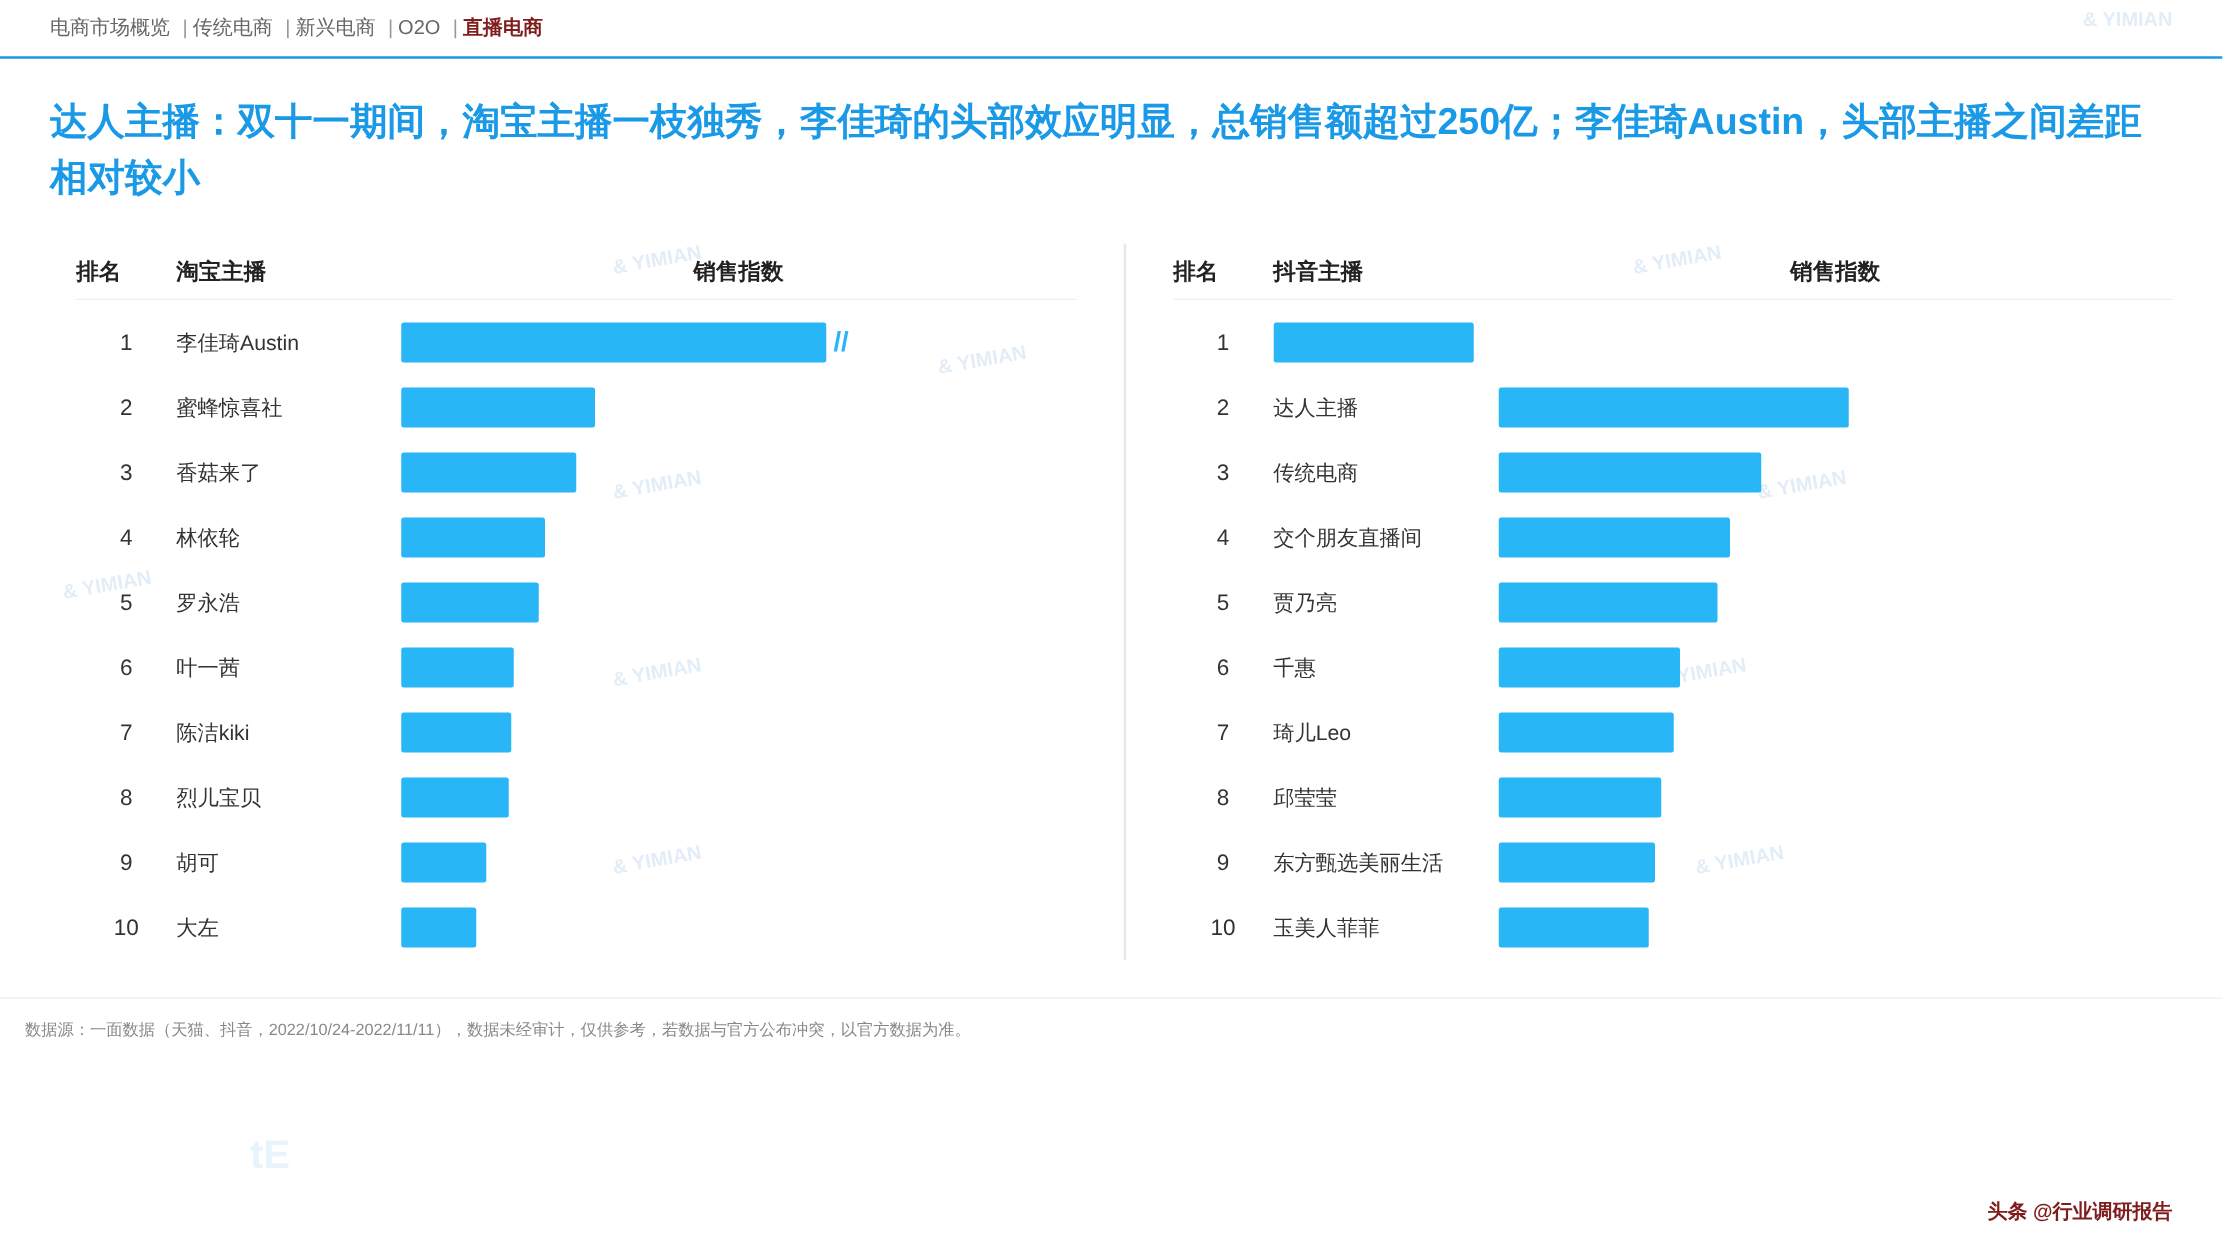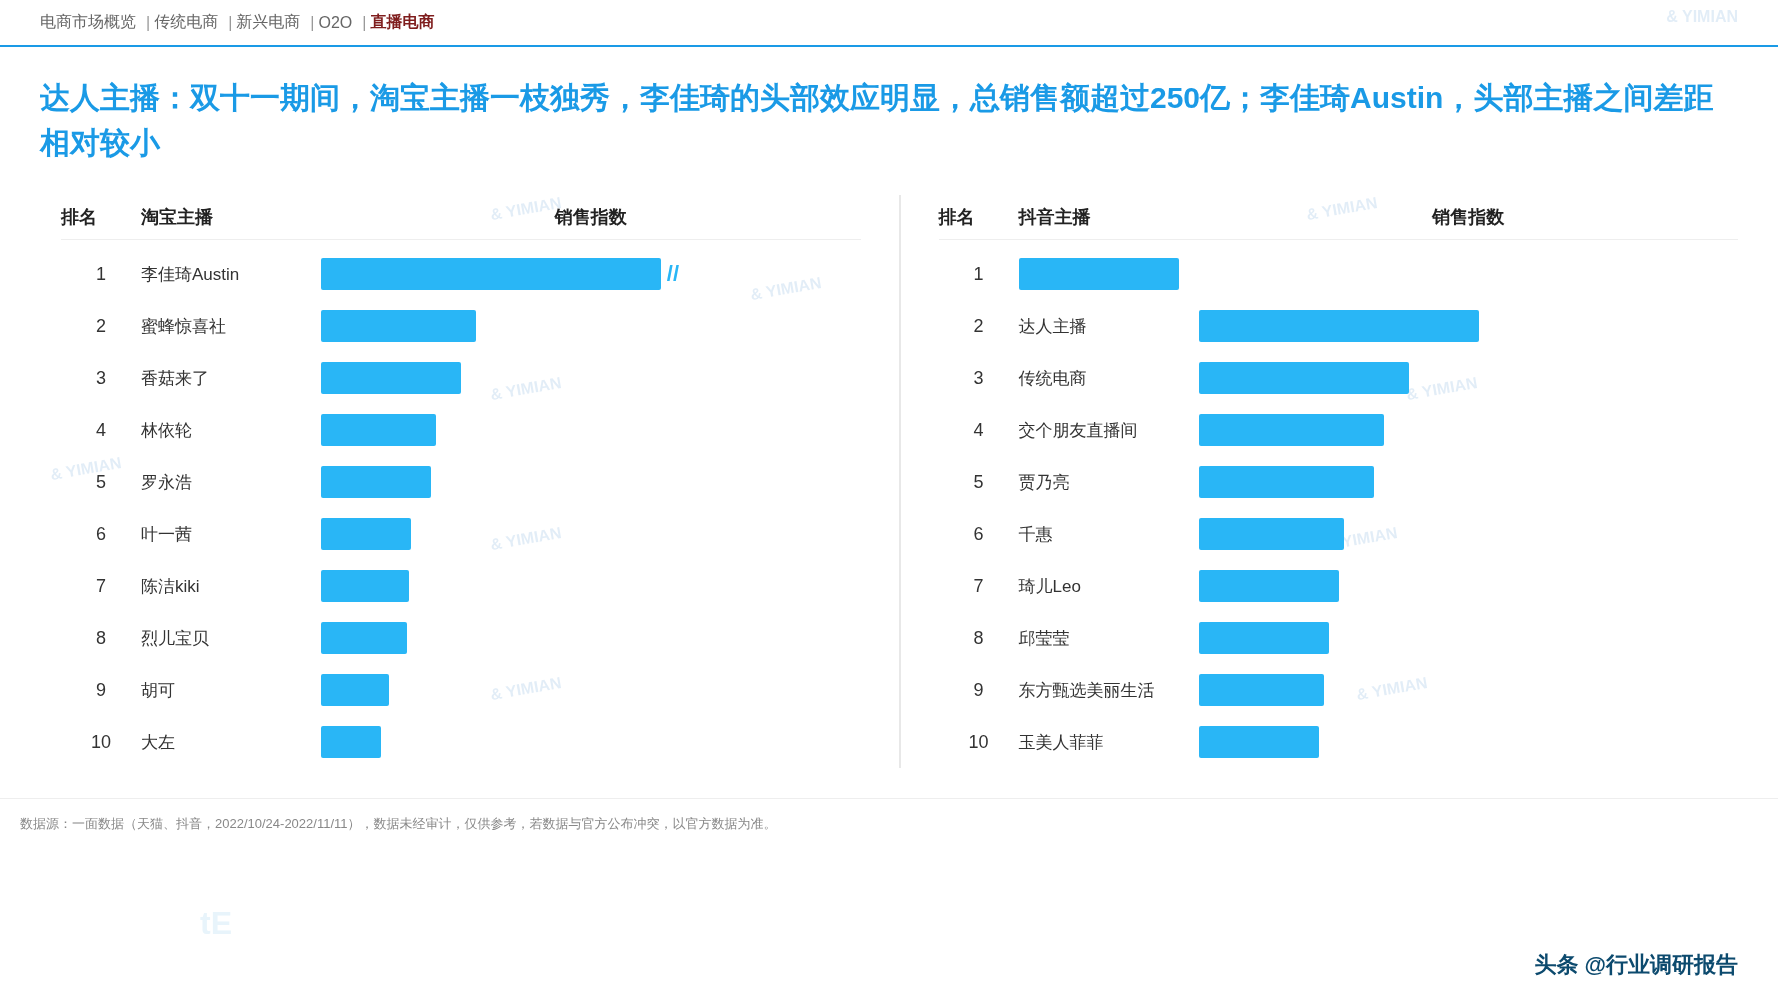--- a/index.html
+++ b/index.html
@@ -125,23 +125,23 @@
       position: absolute;
       pointer-events: none;
       user-select: none;
     }
 
     
     .bottom-logo {
       position: absolute;
       bottom: 20px;
       right: 40px;
-      font-size: 22px;
-      font-weight: bold;
-      color: #0c4a6e;
+      font-size: 16px;
+      font-weight: bold;
+      color: #7f1d1d;
       display: flex;
       align-items: center;
       gap: 8px;
     }
 
     
     .te-text {
       position: absolute;
       bottom: 58px;
       left: 200px;

